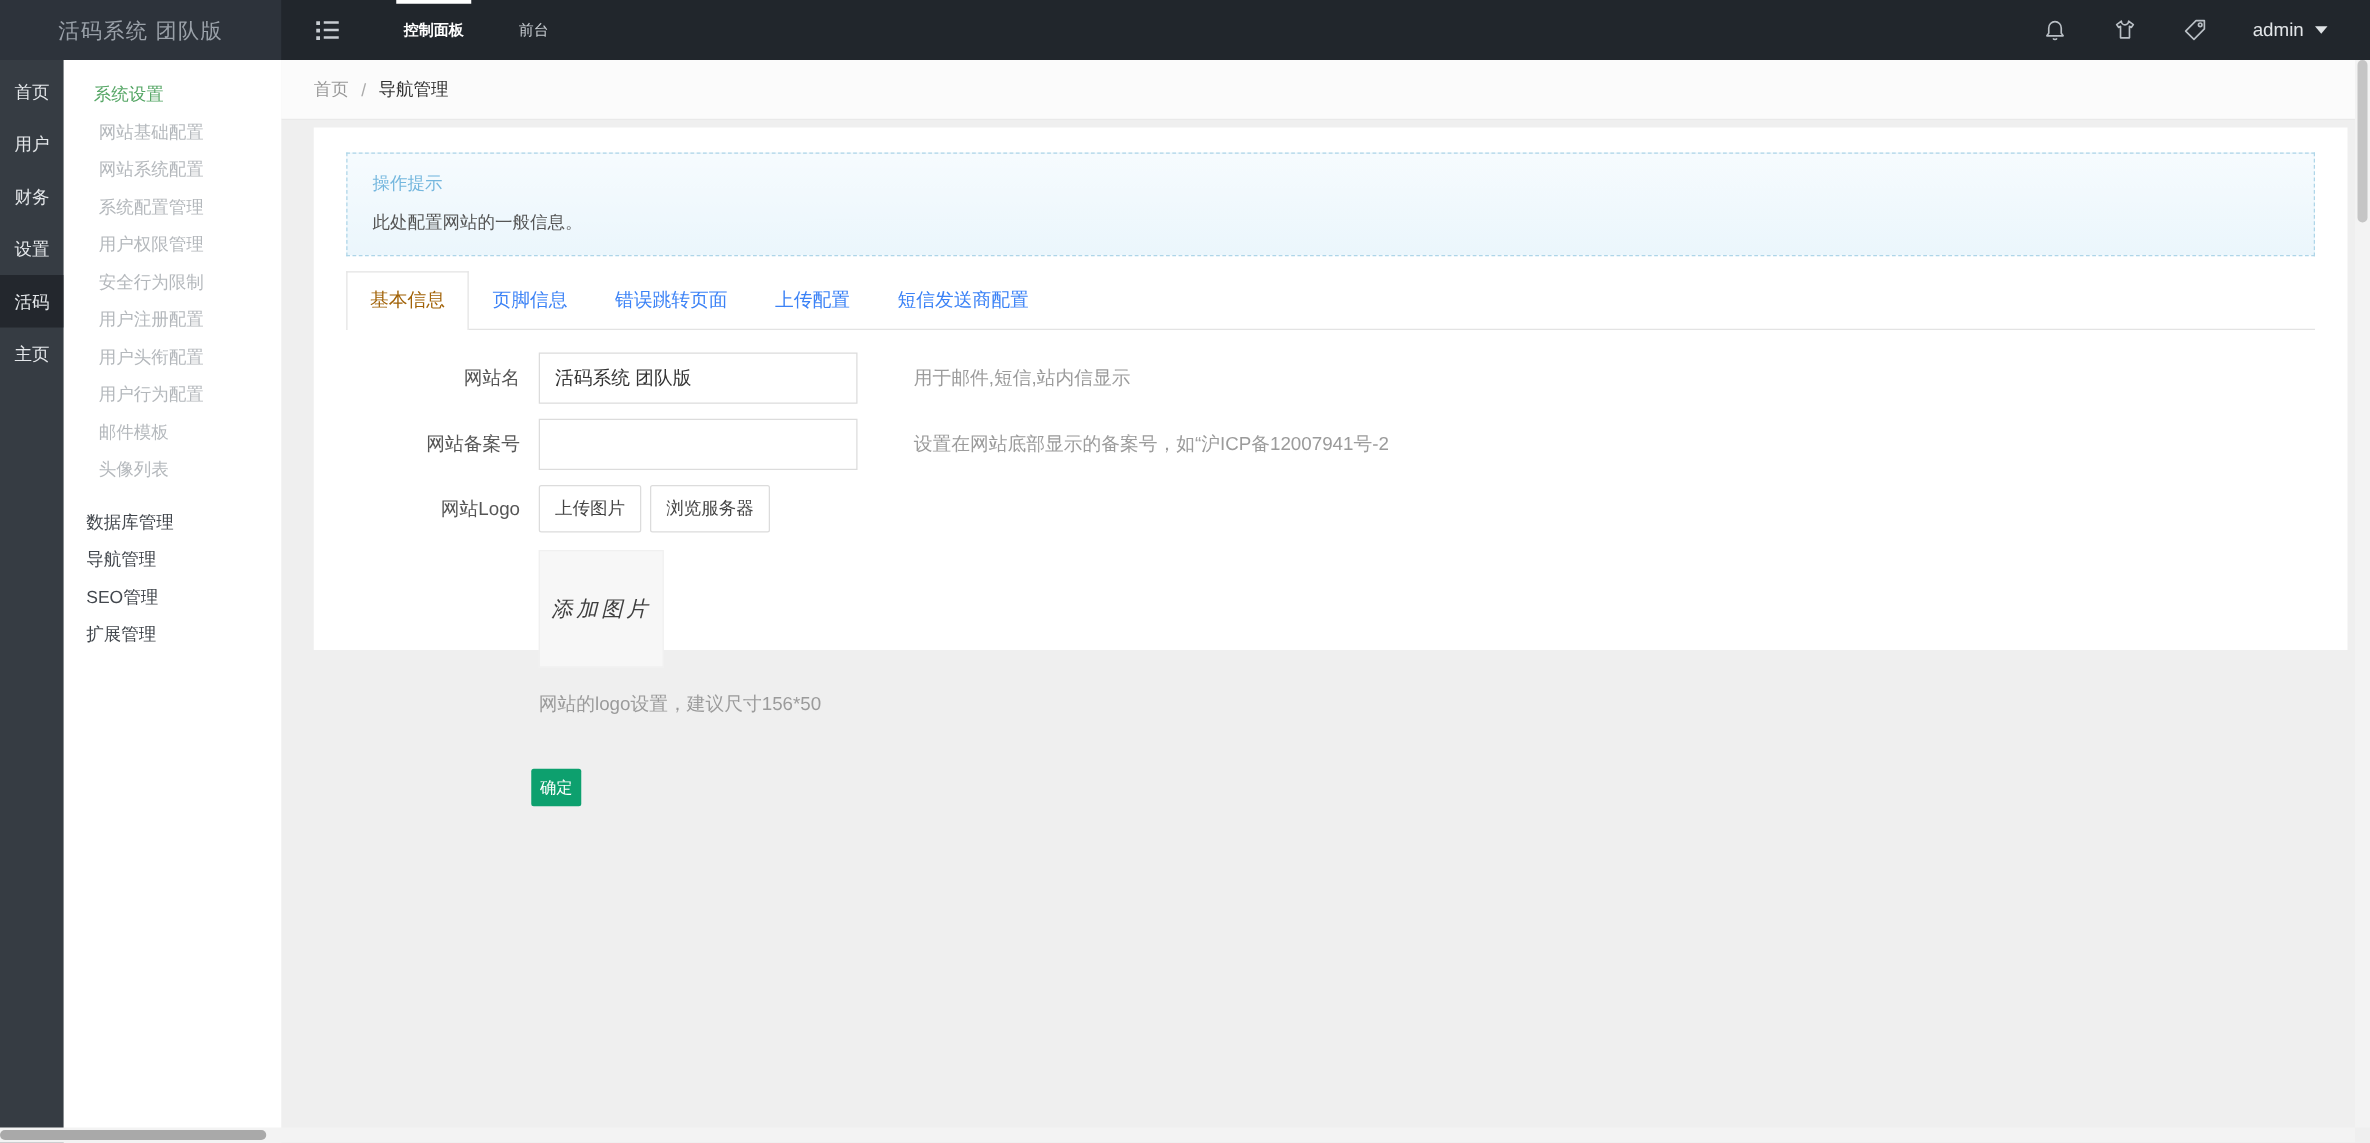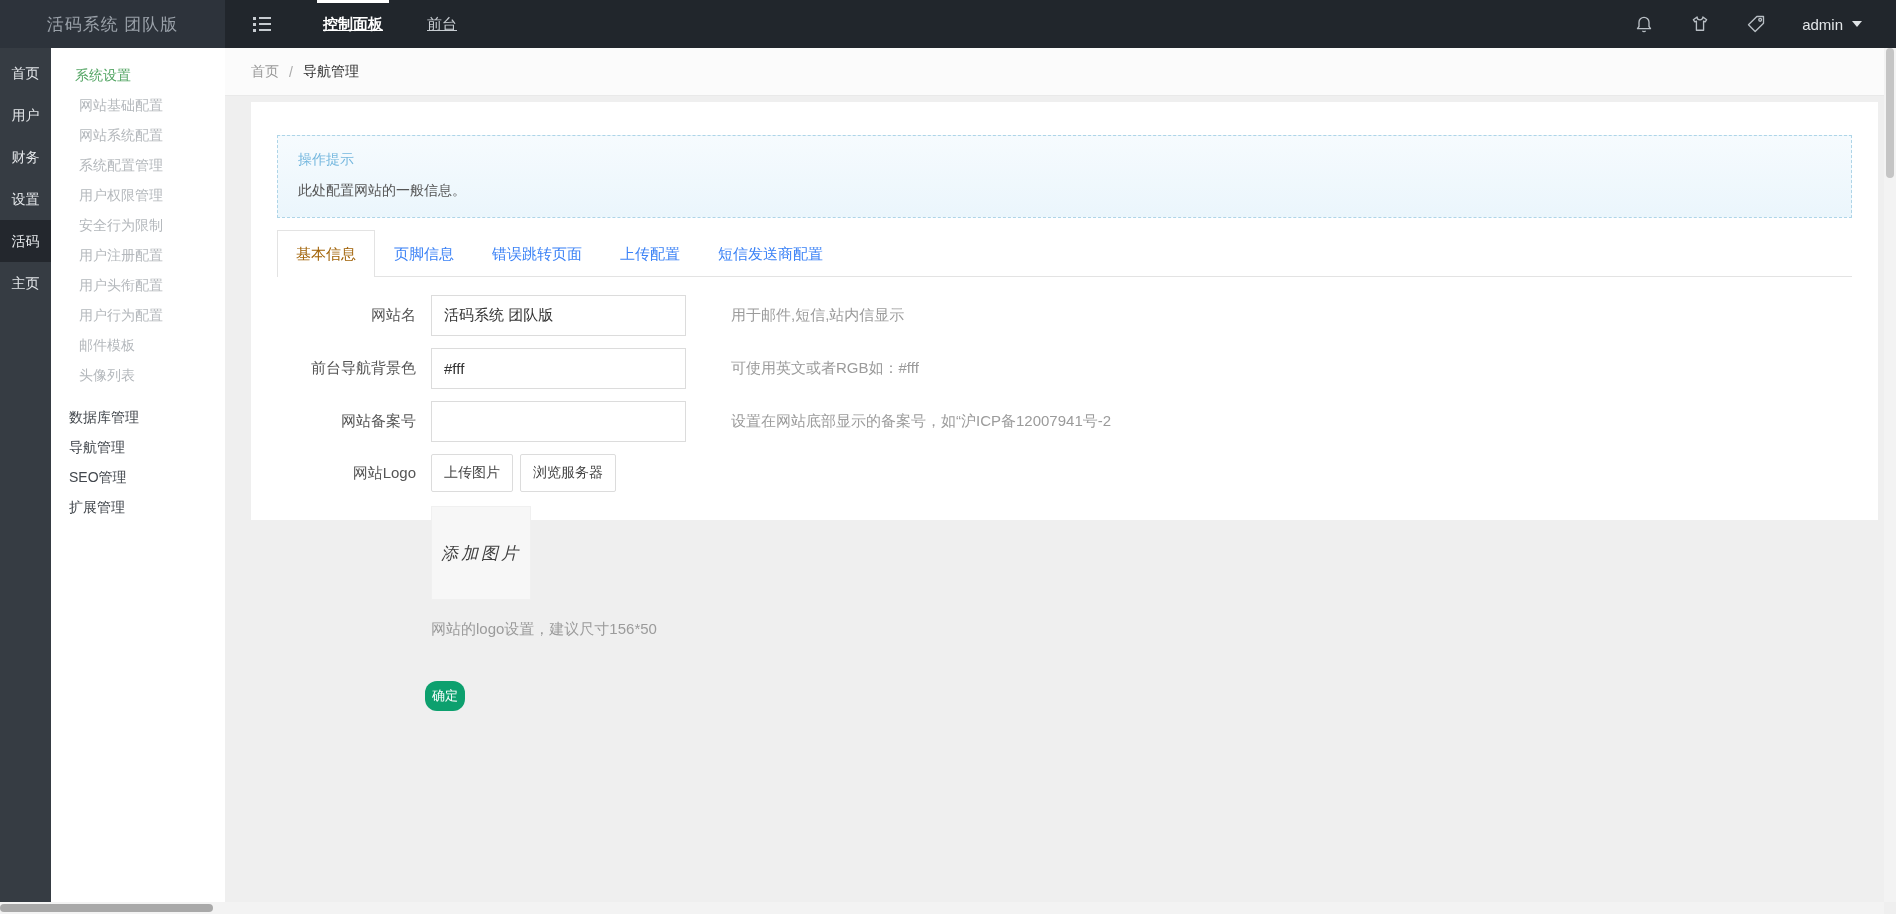--- a/index.html
+++ b/index.html
@@ -11,21 +11,21 @@
   }
 
   
   .topbar { position:absolute; left:0; top:0; right:0; height:48px; background:#21262c; display:flex; align-items:stretch; z-index:10; }
   .logo { width:225px; background:#2d333b; color:#9aa1a9; font-size:17px; letter-spacing:1px; display:flex; align-items:center; justify-content:center; }
   .hamburger { align-self:center; margin-left:16px; padding:9px 12px; display:flex; flex-direction:column; gap:3px; cursor:pointer; }
   .hrow { display:flex; align-items:center; gap:3px; }
   .hrow i { width:3px; height:3px; background:#c7ccd1; }
   .hrow b { width:12px; height:2px; background:#c7ccd1; }
   .topnav { display:flex; margin-left:18px; }
-  .nav-item { position:relative; padding:0 22px; line-height:48px; font-size:15px; color:#c7ccd1; cursor:pointer;text-decoration:underline; }
+  .nav-item { position:relative; padding:0 22px; line-height:48px; font-size:12px; color:#c7ccd1; cursor:pointer; }
   .nav-item.active { color:#fff; font-weight:bold; }
   .nav-item.active::after { content:""; position:absolute; top:0; left:16px; right:16px; height:3px; background:#fff; }
   .top-right { margin-left:auto; display:flex; align-items:center; gap:36px; padding-right:34px; }
   .icon-btn { display:flex; cursor:pointer; }
   .user { display:flex; align-items:center; gap:9px; color:#e3e6e9; font-size:15px; cursor:pointer; }
   .caret { width:0; height:0; border-left:5px solid transparent; border-right:5px solid transparent; border-top:6px solid #dfe3e6; }
 
   
   .rail { position:absolute; left:0; top:48px; bottom:0; width:51px; background:#363c43; padding-top:4px; z-index:5; }
   .rail-item { height:42px; line-height:42px; text-align:center; color:#e4e7ea; font-size:14px; cursor:pointer; }
@@ -38,40 +38,40 @@
   .sm-gap { height:12px; }
   .sm-item { color:#42474d; font-size:14px; line-height:30px; padding-left:18px; cursor:pointer; }
 
   
   .main { position:absolute; left:225px; top:48px; right:0; bottom:0; background:#efefef; }
   .crumbbar { height:48px; background:#fbfbfb; border-bottom:1px solid #e9e9e9; display:flex; align-items:center; padding-left:26px; gap:10px; font-size:14px; }
   .crumb-home { color:#999; cursor:pointer; }
   .crumb-sep { color:#aaa; }
   .crumb-cur { color:#333; }
 
-  .card { margin:6px 18px 16px 26px; height:418px; background:#fff; padding:33px 26px; }
+  .card { margin:6px 18px 16px 26px; height:418px; background:#fff; padding:20px 26px; }
 
   .tip { border:1px dashed #aed5e8; background:linear-gradient(#f6fbfe,#ebf6fc); padding:15px 20px 17px; }
   .tip-title { color:#74b7de; font-size:14px; }
   .tip-body { color:#555; font-size:14px; margin-top:13px; }
 
   .tabs { display:flex; margin-top:12px; border-bottom:1px solid #e3e3e3; }
   .tab { padding:0 18px; line-height:46px; font-size:15px; color:#3b82f6; cursor:pointer; border:1px solid transparent; border-bottom:none; margin-bottom:-1px; }
   .tab.active { background:#fff; border-color:#e3e3e3; color:#a16207; }
 
   .form { margin-top:18px; }
   .frow { display:flex; align-items:center; margin-bottom:12px; }
   .flabel { width:154px; padding-right:15px; text-align:right; font-size:15px; color:#555; }
   .finput { width:255px; height:41px; border:1px solid #dcdcdc; background:#fff; padding:0 12px; font-size:15px; color:#333; outline:none; border-radius:0; }
   .fhint { margin-left:45px; font-size:15px; color:#9b9b9b; }
   .logo-row { margin-top:4px; }
   .btn { height:38px; border:1px solid #dcdcdc; background:#fff; color:#444; font-size:14px; padding:0 12px; margin-right:7px; border-radius:2px; cursor:pointer; }
   .img-box { margin:14px 0 0 154px; width:100px; height:94px; background:#f7f7f7; border:1px solid #f0f0f0; display:flex; align-items:center; justify-content:center; font-family:"DejaVu Serif",serif; font-style:italic; font-size:17px; color:#3f3f3f; letter-spacing:3px; cursor:pointer; }
   .logo-hint { margin:20px 0 0 154px; font-size:15px; color:#9b9b9b; }
-  .submit { margin:42px 0 0 148px; background:#0da06e; color:#fff; border:none; font-size:13px; padding:6px 7px; border-radius:12px; cursor:pointer; }
+  .submit { margin:42px 0 0 148px; background:#0da06e; color:#fff; border:none; font-size:13px; padding:6px 7px; border-radius:2px; cursor:pointer; }
 
   
   .vscroll { position:absolute; right:0; top:48px; bottom:12px; width:12px; background:#f3f3f3; z-index:20; }
   .vthumb { width:8px; height:130px; margin:0 2px; background:#c5c5c5; border-radius:4px; }
   .hscroll { position:absolute; left:0; right:12px; bottom:0; height:12px; background:#f3f3f3; z-index:20; }
   .hthumb { width:213px; height:8px; margin-top:2px; background:#a9a9a9; border-radius:4px; }
 
   svg { display:block; }
 </style>
 </head>
@@ -171,25 +171,20 @@
       <div class="tab">短信发送商配置</div>
     </div>
 
     <div class="form">
       <div class="frow">
         <label class="flabel">网站名</label>
         <input class="finput" type="text" value="活码系统 团队版" style="">
         <span class="fhint">用于邮件,短信,站内信显示</span>
       </div>
       <div class="frow">
-        <label class="flabel">前台导航背景色</label>
-        <input class="finput" type="text" value="#fff" style="">
-        <span class="fhint">可使用英文或者RGB如：#fff</span>
-      </div>
-      <div class="frow">
         <label class="flabel">网站备案号</label>
         <input class="finput" type="text" value="" style="">
         <span class="fhint">设置在网站底部显示的备案号，如“沪ICP备12007941号-2</span>
       </div>
       <div class="frow logo-row">
         <label class="flabel">网站Logo</label>
         <button class="btn">上传图片</button>
         <button class="btn">浏览服务器</button>
       </div>
       <div class="img-box">添加图片</div>

